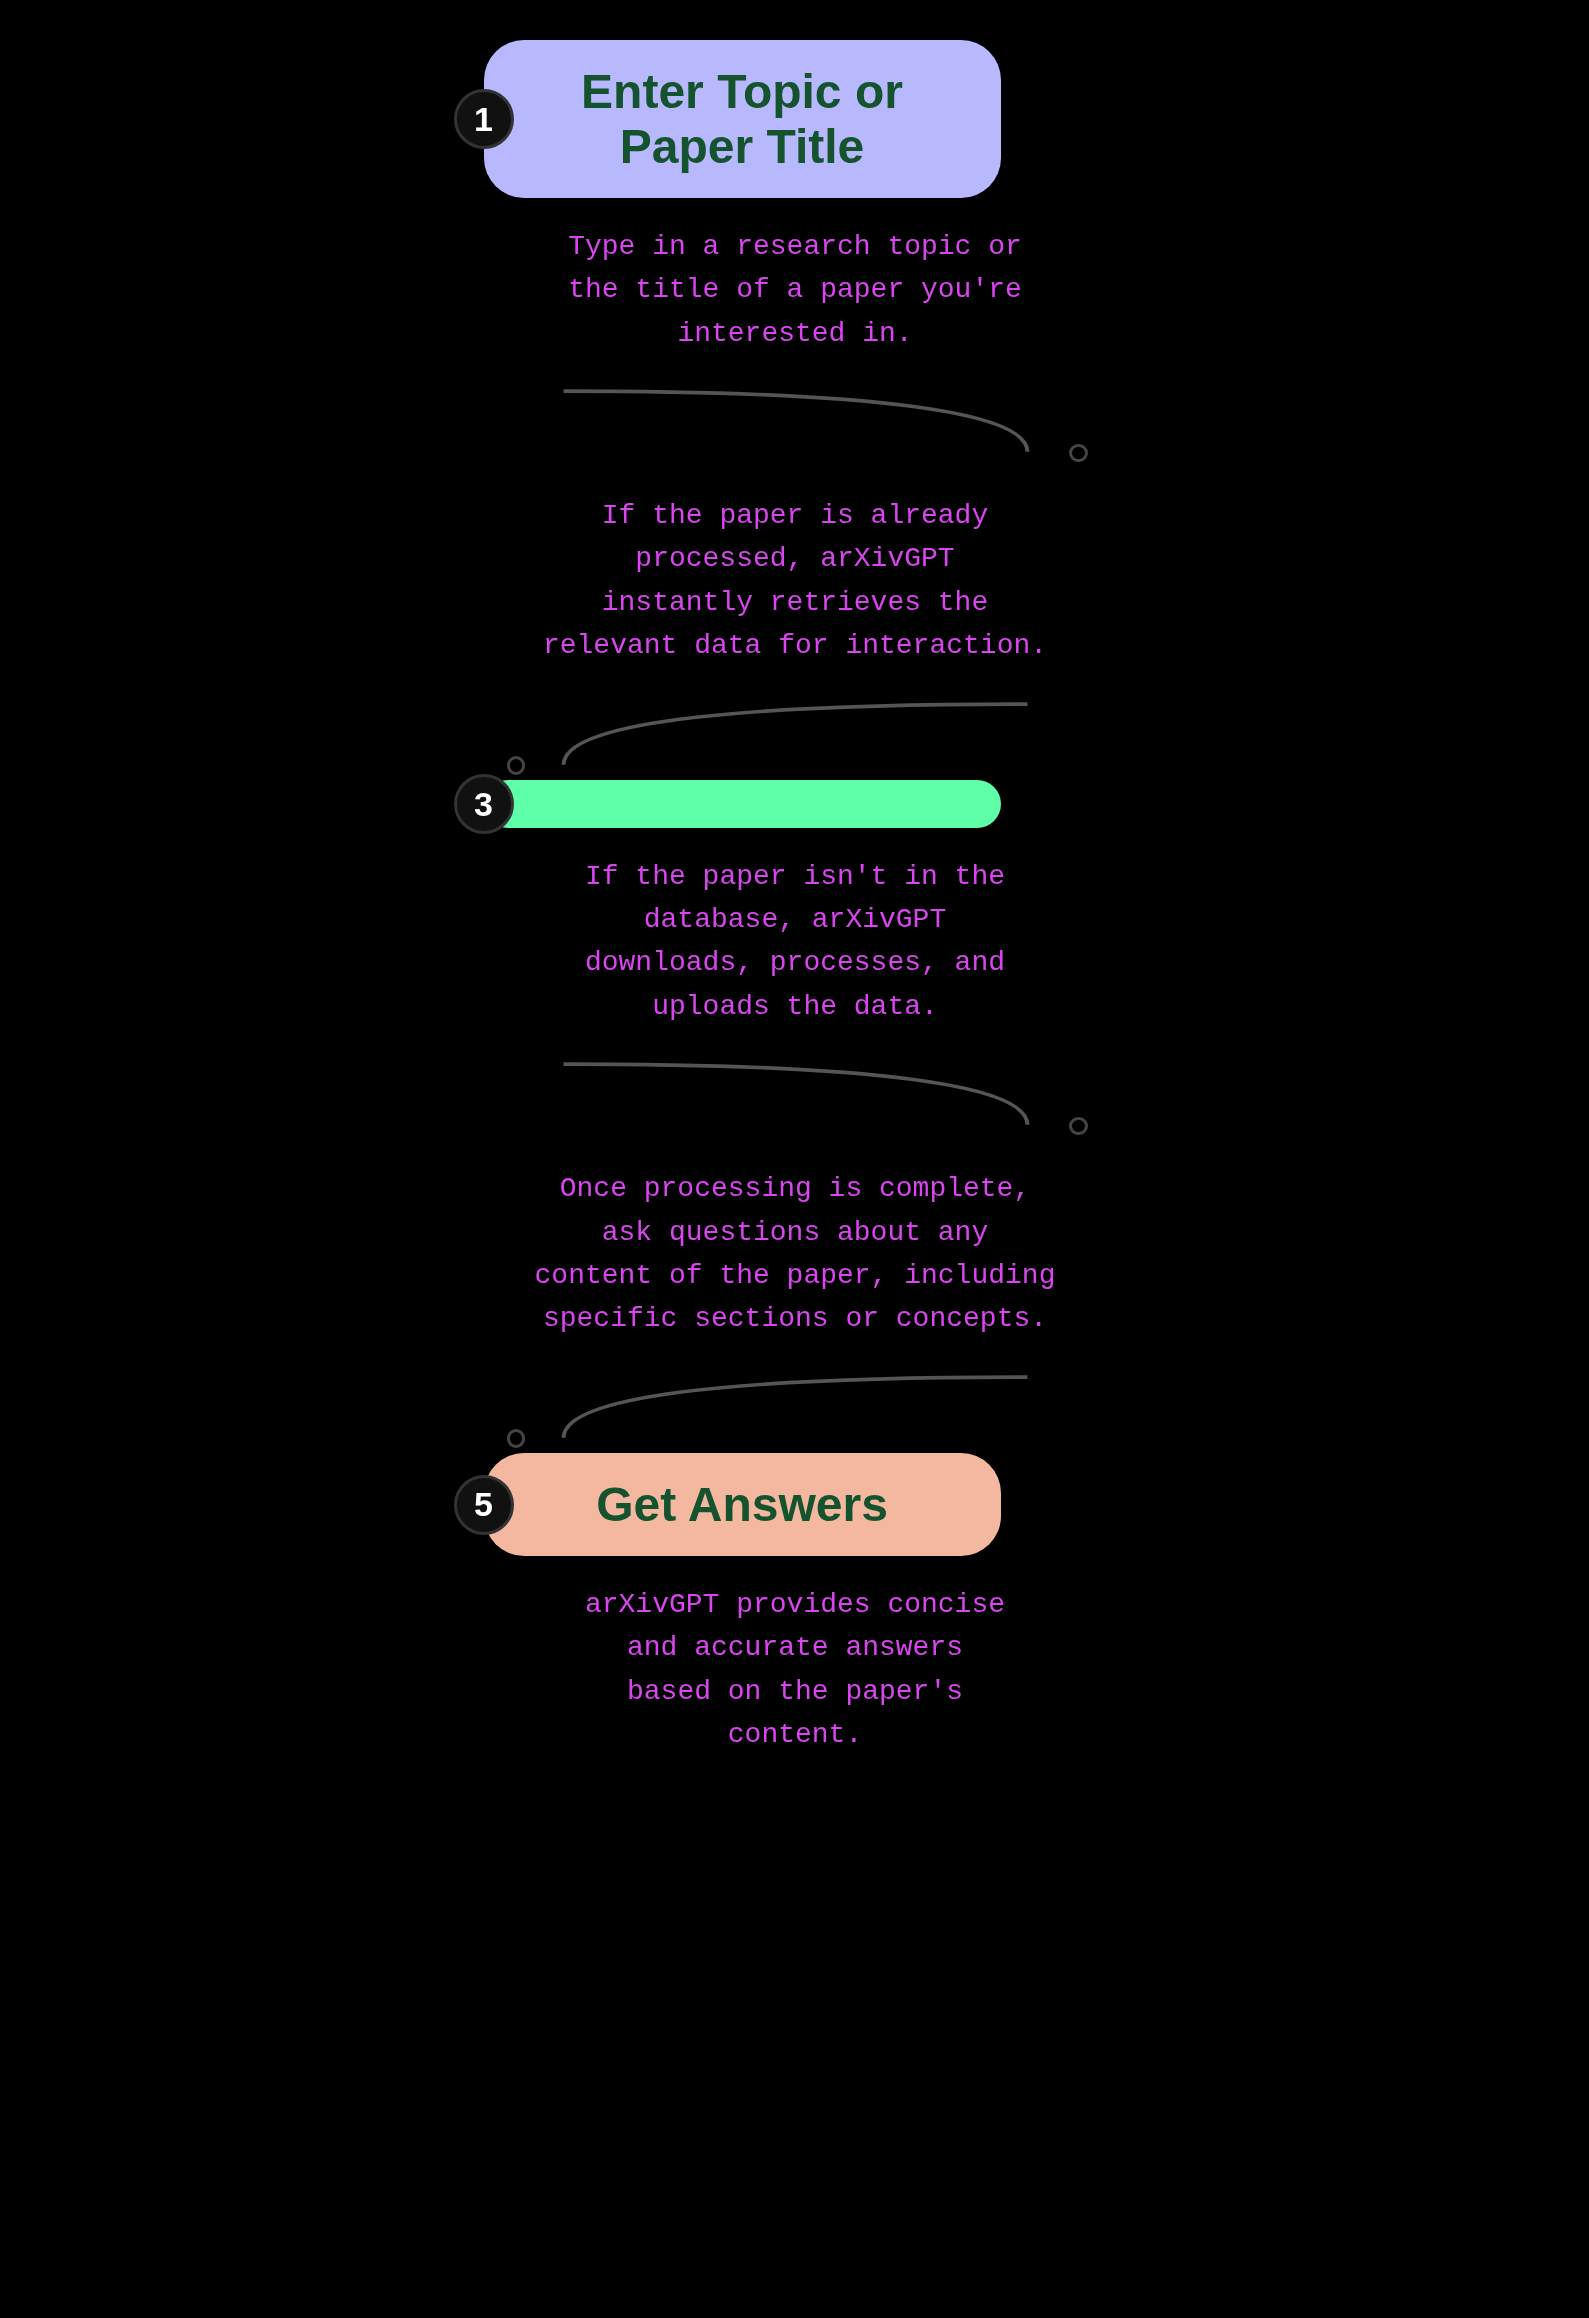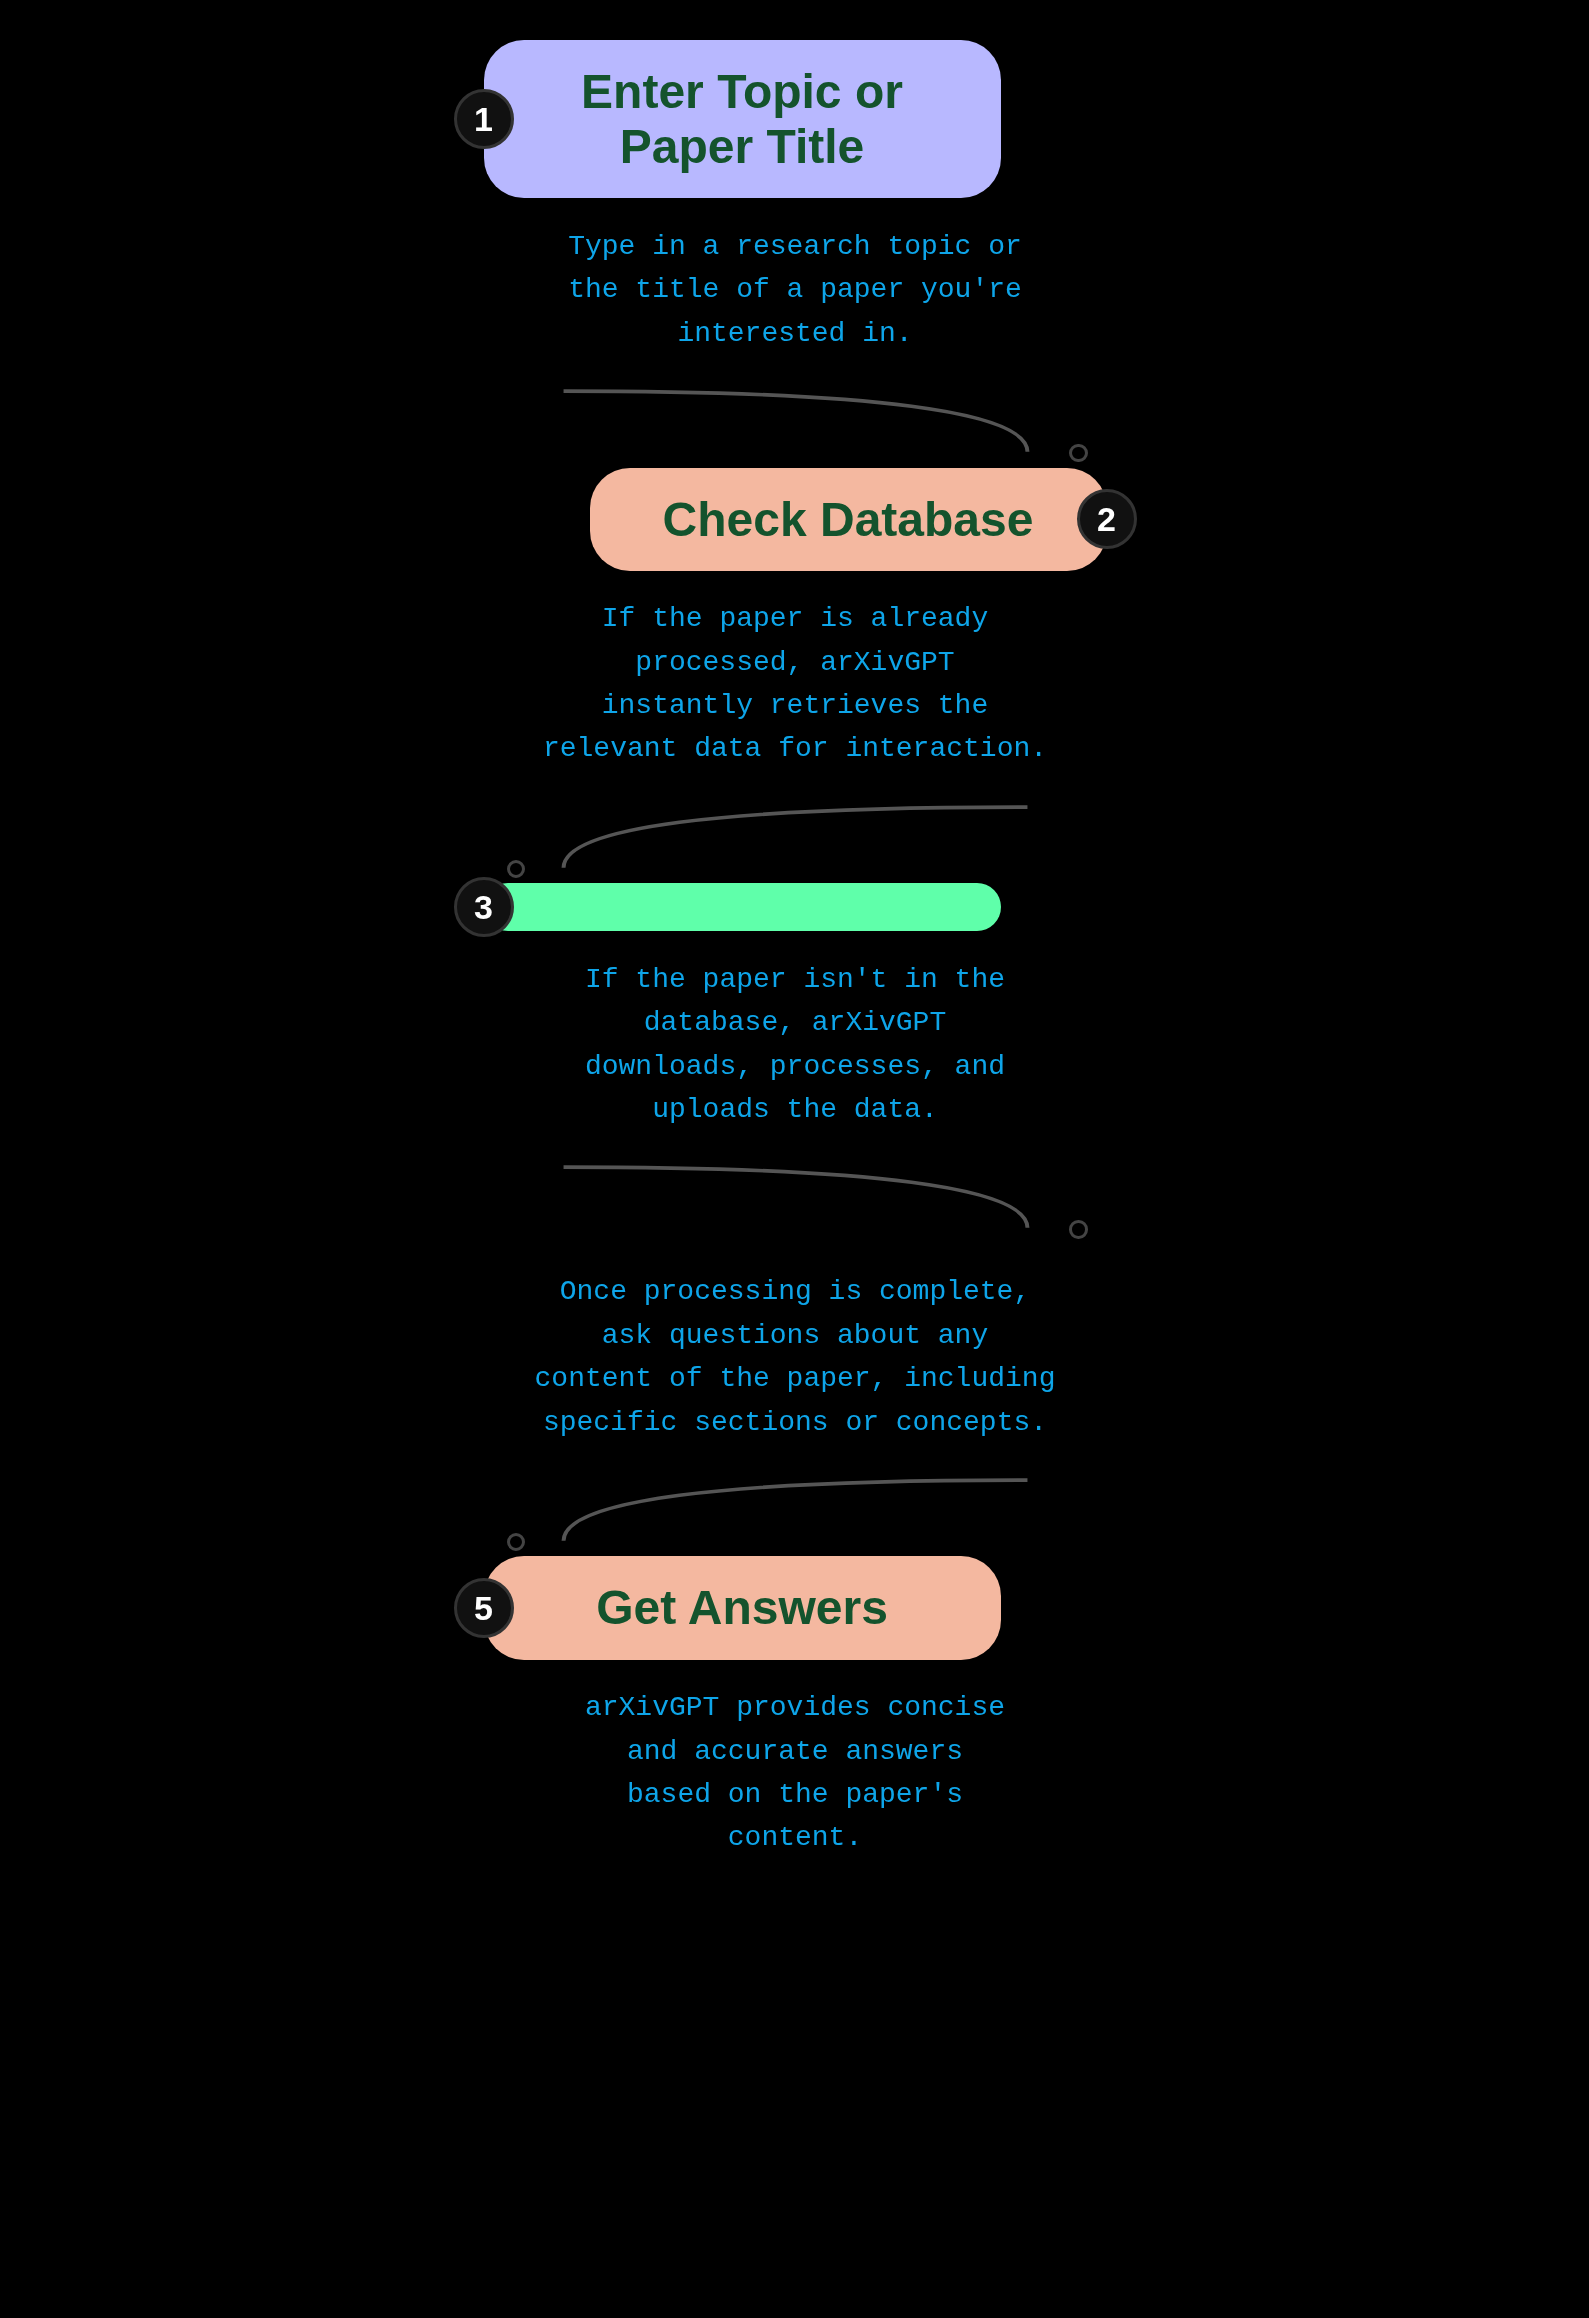--- a/index.html
+++ b/index.html
@@ -87,21 +87,21 @@
     .pill-blue { background: #b8b8ff; }
     .pill-peach { background: #f4b8a0; }
     .pill-green { background: #5fffaa; }
     .pill-lavender { background: #b8b8ff; }
     .pill-peach2 { background: #f4b8a0; }
 
     
     .description {
       width: 100%;
       text-align: center;
-      color: #0ea5e9;
+      color: #d946ef;
       font-size: 28px;
       line-height: 1.55;
       font-family: 'Courier New', Courier, monospace;
       padding: 26.5px 53px;
       font-weight: 400;
     }
 
     
     .connector {
       width: 100%;
@@ -164,28 +164,20 @@
 the title of a paper you're
 interested in.</div>
 
   <div class="connector connector-right" style="height:86px;">
     <svg viewBox="0 0 1100 130" preserveAspectRatio="none">
       <path d="M 200 10 Q 900 10 900 110" stroke="#555" stroke-width="6" fill="none"></path>
     </svg>
     <div class="dot" style="right:72px; bottom:5.3px;"></div>
   </div>
 
-  <div class="step-row right" style="padding-right:53px;">
-    <div class="pill pill-peach" style="position:relative;">
-      <span class="pill-text">Check Database</span>
-      <div class="badge" style="right:-30px;">
-        <span>2</span>
-      </div>
-    </div>
-  </div>
 
   <div class="description" style="white-space:pre-line;">If the paper is already
 processed, arXivGPT
 instantly retrieves the
 relevant data for interaction.</div>
 
   <div class="connector connector-left" style="height:86px;">
     <svg viewBox="0 0 1100 130" preserveAspectRatio="none">
       <path d="M 900 10 Q 200 10 200 110" stroke="#555" stroke-width="6" fill="none"></path>
     </svg>

